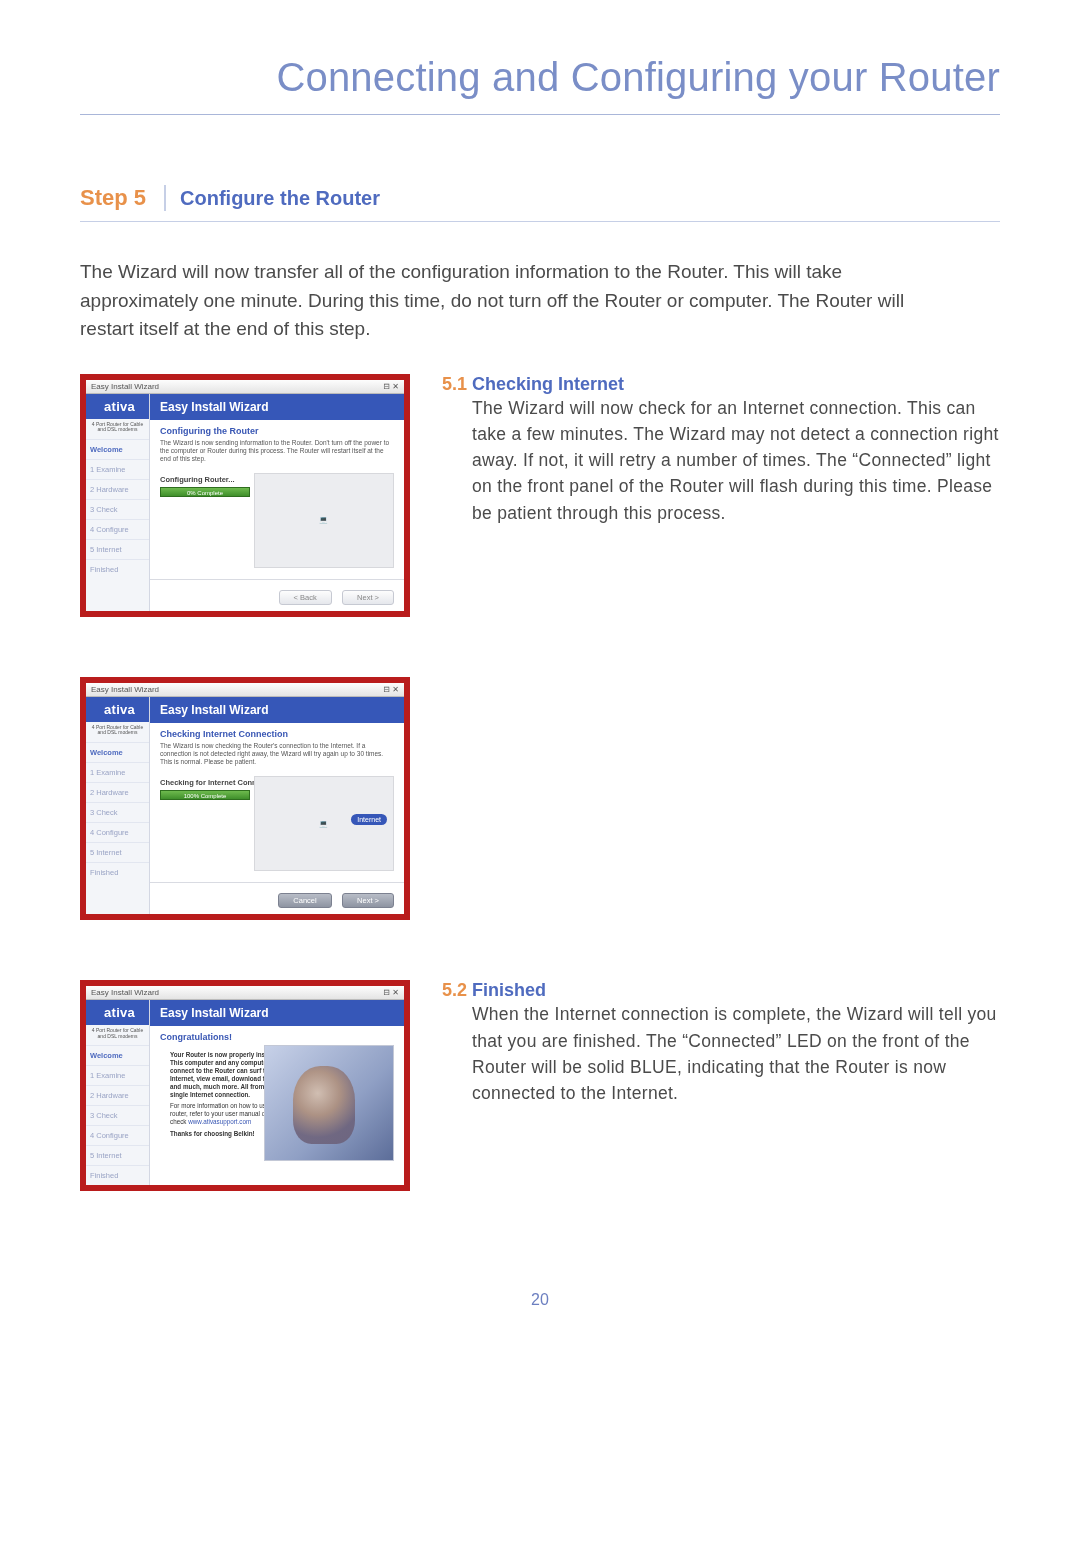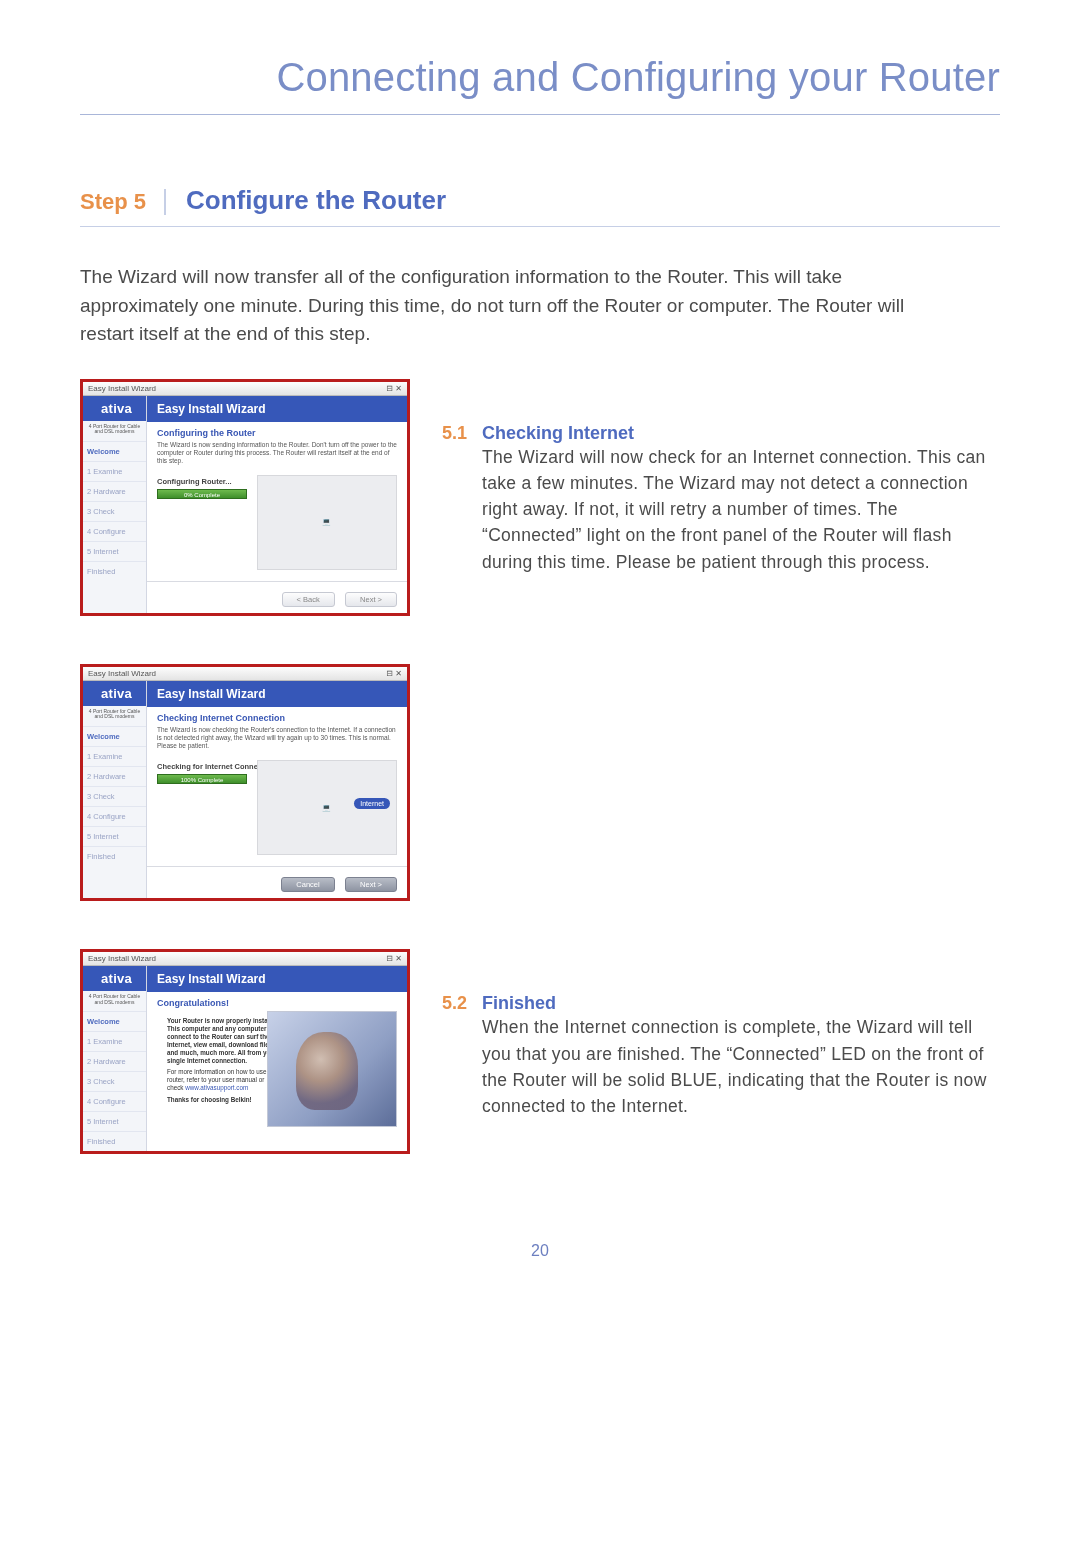--- a/index.html
+++ b/index.html
@@ -20,61 +20,61 @@
     border-bottom: 1.5px solid #a9b6d9;
     margin-bottom: 70px;
     text-align: right;
   }
   .step-header {
     display: flex;
     align-items: baseline;
     border-bottom: 1.5px solid #c6cfe6;
     padding-bottom: 10px;
     margin-bottom: 36px;
-    gap: 20px;
+    gap: 14px;
   }
   .step-no {
     color: #e8914a;
     font-size: 22px;
     font-weight: 600;
     border-right: 2px solid #c6cfe6;
     padding-right: 18px;
   }
   .step-title {
     color: #4f6bbf;
-    font-size: 26px;
+    font-size: 20px;
     font-weight: 600;
   }
   .intro {
     color: #4b4b4b;
     font-size: 19px;
     line-height: 1.5;
     margin-bottom: 30px;
     max-width: 880px;
   }
   .two-col {
     display: flex;
     gap: 32px;
     margin-bottom: 20px;
   }
   .left-col { width: 330px; flex-shrink: 0; }
   .right-col { flex: 1; }
-  .sub-block { display: flex; gap: 10px; margin-bottom: 12px; margin-top: 44px; }
+  .sub-block { display: flex; margin-bottom: 12px; }
   .sub-num { color: #e8914a; font-size: 18px; font-weight: 600; width: 30px; flex-shrink: 0; }
   .sub-title { color: #4f6bbf; font-size: 18px; font-weight: 600; }
   .sub-text { font-size: 17.5px; color: #4b4b4b; line-height: 1.5; letter-spacing: 0.3px; }
   .footer-text { font-size: 18px; color: #4b4b4b; line-height: 1.5; padding-left: 0; letter-spacing: 0.3px; }
   .page-num { text-align: center; color: #6c7fc0; font-size: 16px; margin-top: 60px; }
 
   
   .wiz {
     width: 330px;
-    border: 3px solid #b91c1c;
+    border: 6px solid #b91c1c;
     background: #f2f3f5;
-    margin-bottom: 28px;
+    margin-bottom: 40px;
   }
   .wiz-titlebar {
     font-size: 8px;
     padding: 2px 5px;
     background: linear-gradient(#fdfdfd, #e4e4e4);
     border-bottom: 1px solid #bbb;
     color: #555;
     display: flex;
     justify-content: space-between;
   }

